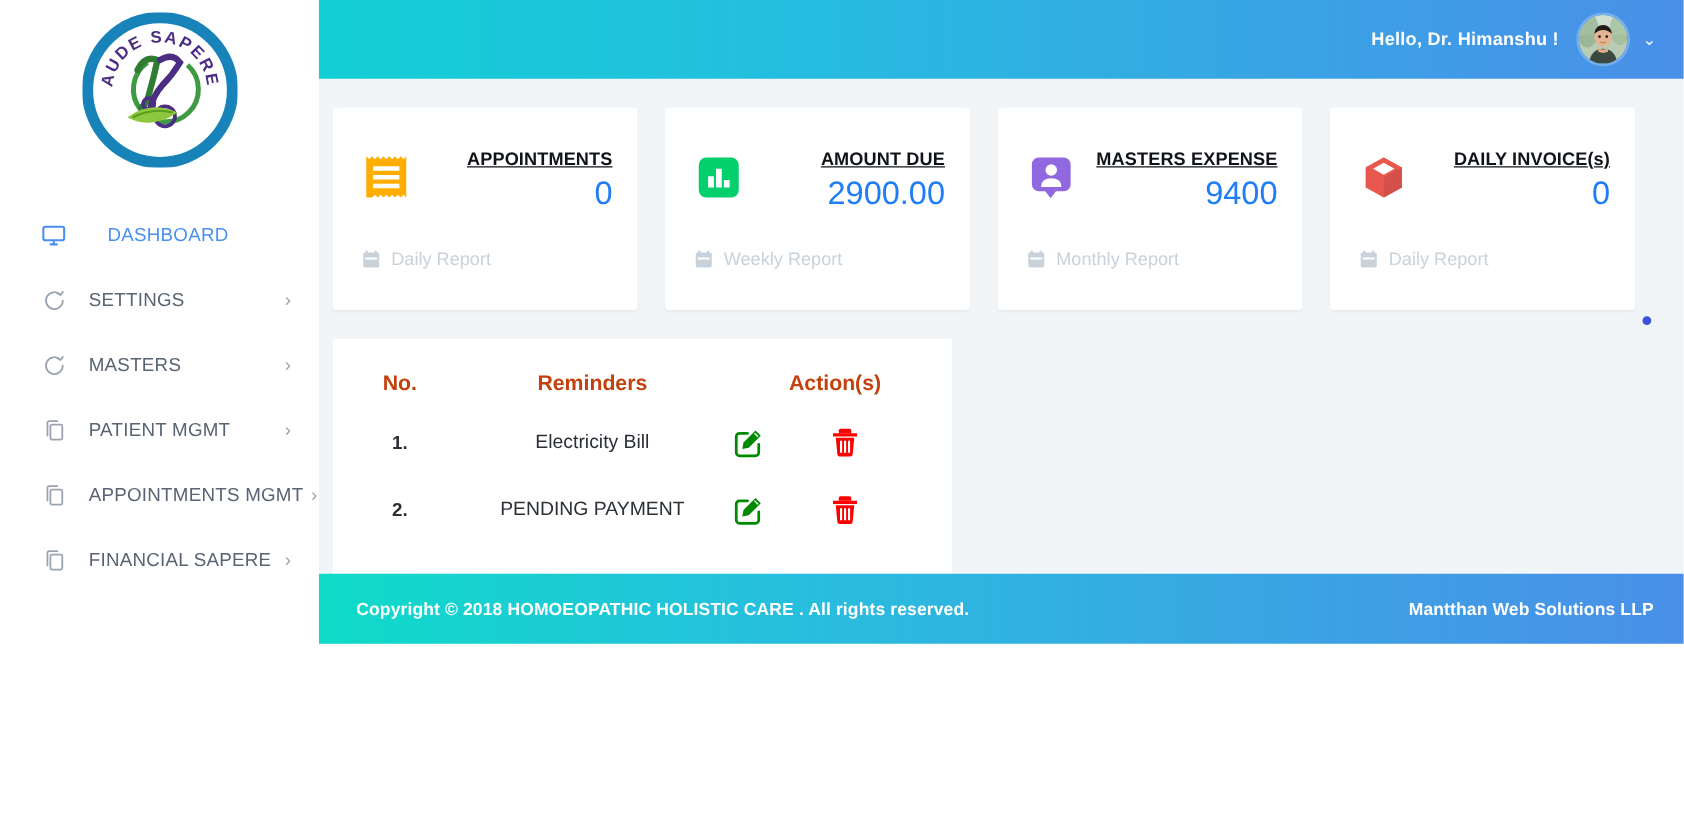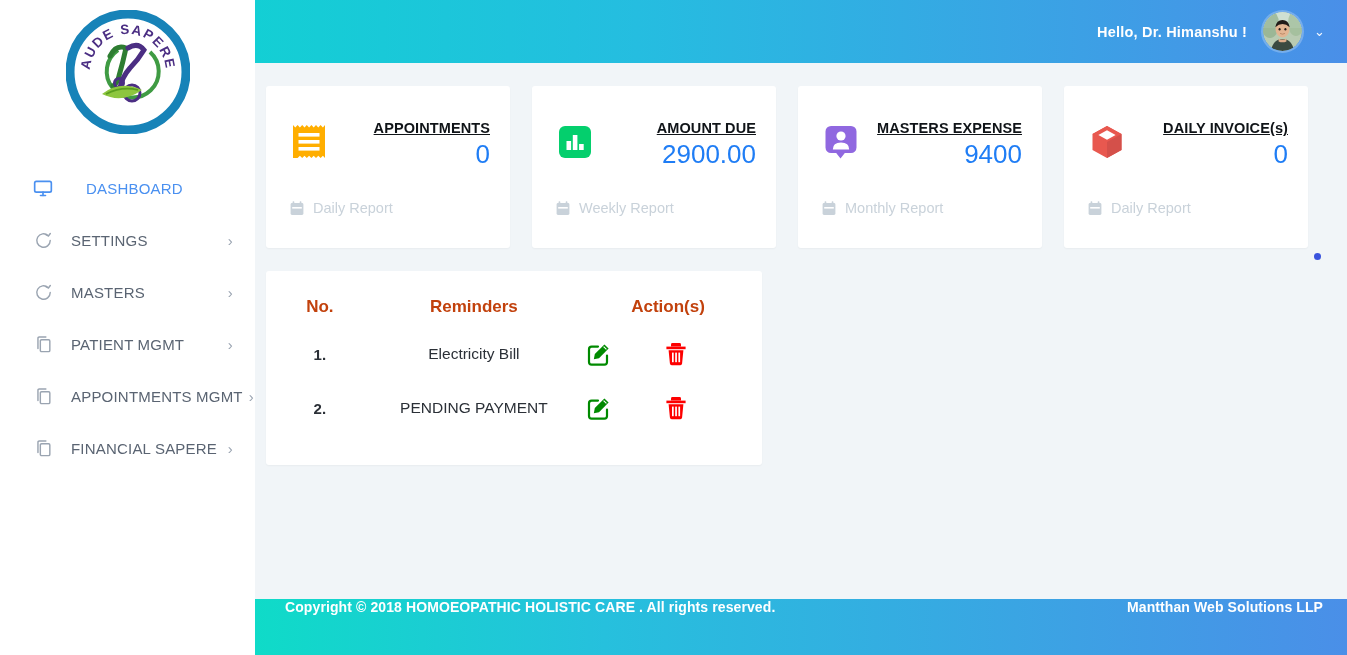--- a/index.html
+++ b/index.html
@@ -49,21 +49,21 @@
   }
   .nav-item.active { color: #4a90f0; gap: 15px; }
   .nav-item.active .nav-icon { color: #4a90f0; }
 
   
   .main {
     flex: 1 1 auto;
     position: relative;
     background: #f1f5f8;
     display: flex; flex-direction: column;
-    height: 655px;
+    height: 515px;
   }
   .topbar {
     height: 63px; flex: 0 0 63px;
     background: linear-gradient(90deg, #13cfd4 0%, #25bde0 35%, #4a8fe8 100%);
     display: flex; align-items: center; justify-content: flex-end;
     padding-right: 22px;
   }
   .greeting {
     color: #ffffff; font-size: 14.5px; font-weight: 600;
     letter-spacing: .2px; margin-right: 16px;
@@ -103,21 +103,21 @@
     text-decoration: underline; letter-spacing: .1px;
     white-space: nowrap;
   }
   .card-title .plain { text-decoration: none; font-weight: 700; }
   .card-value {
     font-size: 26px; color: #1f7df5; margin-top: 4px; line-height: 1.1;
     font-weight: 400;
   }
   .card-foot {
     position: absolute; left: 24px; bottom: 32px;
-    display: flex; align-items: center;
+    display: flex; 
     color: #c9d2da; font-size: 14.5px;
   }
   .card-foot .cal { margin-right: 9px; display: flex; }
 
   .carousel-dot {
     position: absolute; right: 26px; top: 190px;
     width: 7px; height: 7px; border-radius: 50%;
     background: #3a53dd;
   }
 
@@ -143,21 +143,21 @@
     padding: 14px 0 14px 0; vertical-align: middle;
   }
   table.reminders td.num { font-weight: 700; font-size: 15px; }
   .act-cell { display: flex; align-items: center; justify-content: flex-start; gap: 52px; padding-left: 12px; }
   .icon-btn { cursor: pointer; display: inline-flex; }
 
   
   .footer {
     height: 56px; flex: 0 0 56px;
     background: linear-gradient(90deg, #0fdbc8 0%, #26c0dd 32%, #4a8fe8 100%);
-    display: flex; justify-content: space-between;
+    display: flex; align-items: center; justify-content: space-between;
     padding: 0 24px 0 30px;
     color: #ffffff;
     position: relative;
   }
   .copyright { font-size: 14px; font-weight: 600; letter-spacing: .1px; }
   .vendor { font-size: 14px; font-weight: 700; letter-spacing: .1px; }
 
   
   .watermark {
     position: absolute; right: 38px; bottom: 36px;

